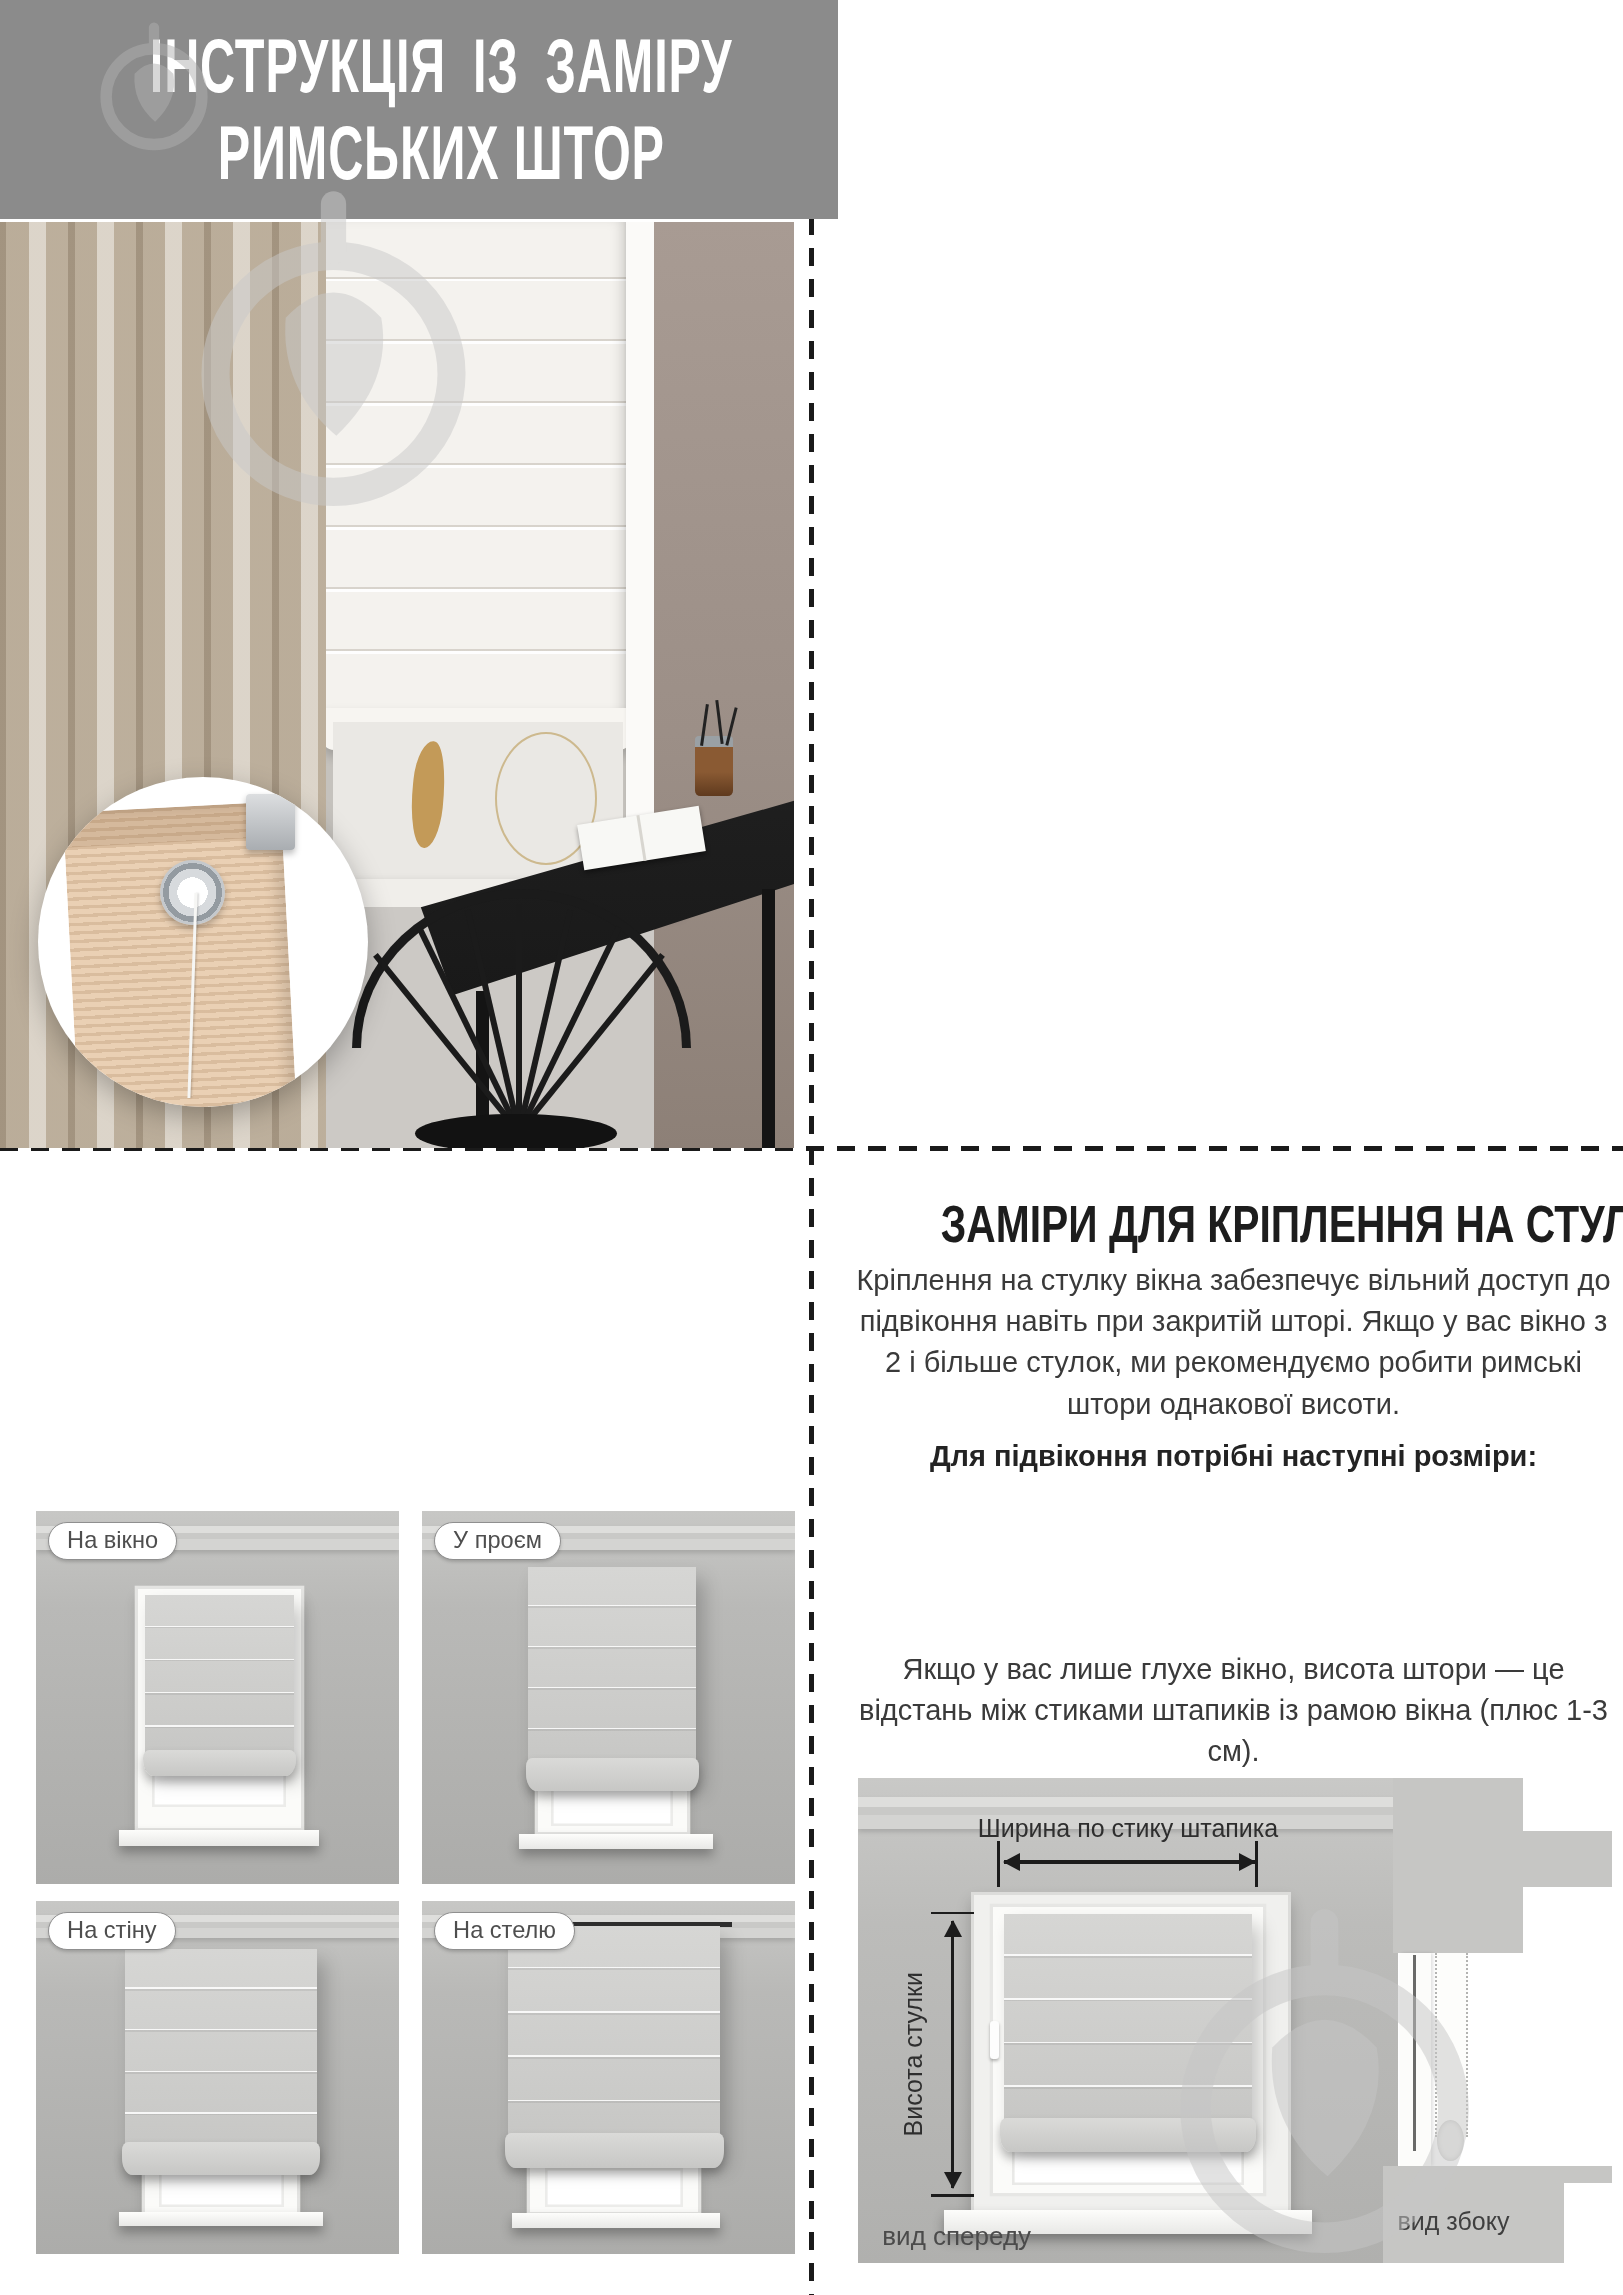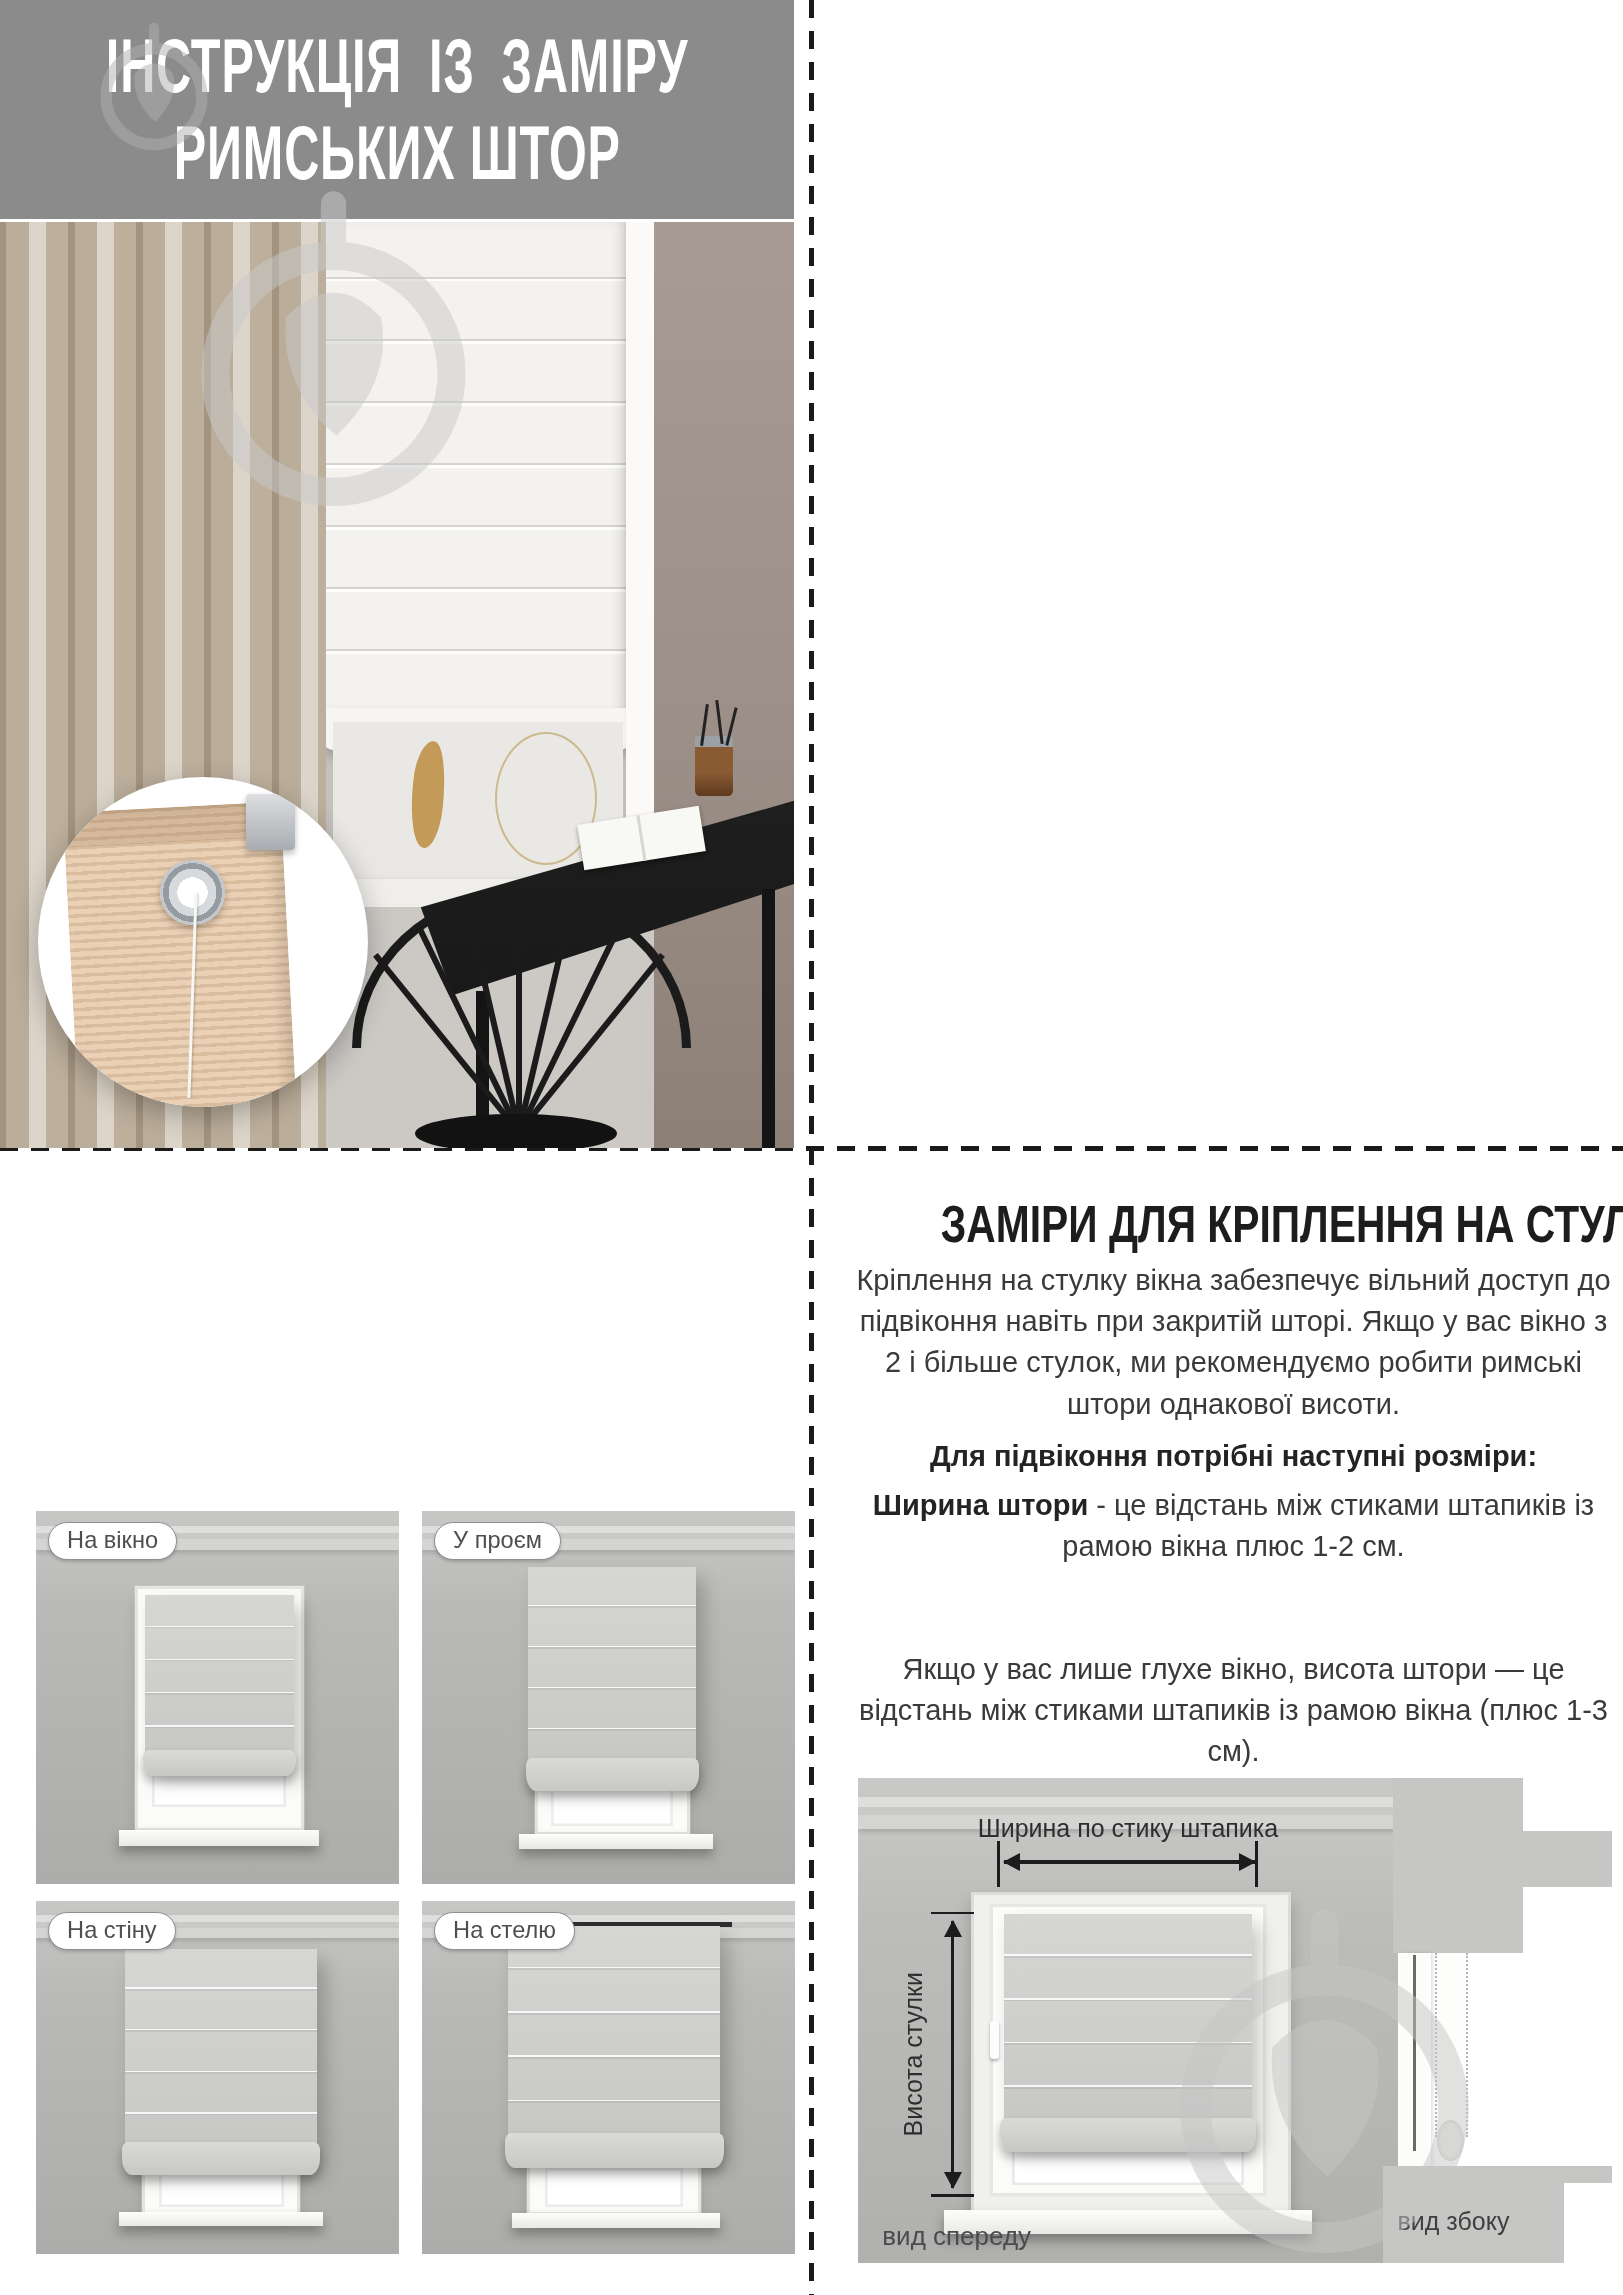--- a/index.html
+++ b/index.html
@@ -12,21 +12,21 @@
     background:repeating-linear-gradient(180deg,#1a1a1a 0 18.3px,transparent 18.3px 31px);}
   .divider-h{position:absolute;left:0;top:1146px;width:1623px;height:4.6px;
     background:repeating-linear-gradient(90deg,#1a1a1a 0 18.3px,transparent 18.3px 31px);}
 
   
   .cond-line{display:inline-block;white-space:nowrap;font-weight:700;color:#1d1d1d;
     font-family:"Liberation Sans",sans-serif;}
   .center-col{display:flex;flex-direction:column;align-items:center;justify-content:center;}
 
   
-  #tl-titleblock{left:0;top:0;width:794px;height:219px;background:#8b8b8b;}
+  #tl-titleblock{left:0;top:0;width:794px;height:219px;background:#8b8b8b;padding-left:44px;}
   #tl-titleblock .cond-line{color:#ffffff;font-size:76px;line-height:1.14;
     transform:scaleX(0.64);letter-spacing:1.3px;}
   #tl-titleblock .cond-line.l1{word-spacing:19.6px;}
 
   #tl-photo{left:0;top:222px;width:794px;height:926px;overflow:hidden;background:#c5c2bd;}
   .ph{position:absolute;}
   .ph-curtain{left:0;top:0;width:41%;height:100%;background:#c3b6a3;
     background-image:repeating-linear-gradient(90deg,
       rgba(110,92,70,.38) 0 6.5px, rgba(110,92,70,.10) 6.5px 29px,
       rgba(255,255,255,.42) 29px 46px, rgba(110,92,70,.08) 46px 68px);}
@@ -316,21 +316,20 @@
 
   <section class="abs" style="left:814px;top:1151px;width:809px;height:1145px;">
     <div class="abs" id="br-title" style="left:17px;top:46px;">
       <span class="cond-line">ЗАМІРИ ДЛЯ КРІПЛЕННЯ НА СТУЛКУ ВІКНА</span>
     </div>
 
     <p class="abs br-text" style="left:37px;top:109px;margin:0;">Кріплення на стулку вікна забезпечує вільний доступ до підвіконня навіть при закритій шторі. Якщо у вас вікно з 2 і більше стулок, ми рекомендуємо робити римські штори однакової висоти.</p>
 
     <p class="abs br-text br-bold" style="left:37px;top:285px;margin:0;">Для підвіконня потрібні наступні розміри:</p>
 
-    <p class="abs br-text" style="left:37px;top:334px;margin:0;"><span class="br-bold">Ширина штори</span><span> - це відстань між стиками штапиків із рамою вікна плюс 1-2 см.</span></p>
 
 
     <p class="abs br-text" style="left:37px;top:498px;margin:0;">Якщо у вас лише глухе вікно, висота штори — це відстань між стиками штапиків із рамою вікна (плюс 1-3 см).</p>
 
     <div class="abs" id="br-front" style="left:44px;top:627px;">
       <div class="scene">
         <div class="molding"></div>
         <div class="fv-recess"></div>
         <div class="fv-win"></div>
         <div class="fv-glass"></div>

